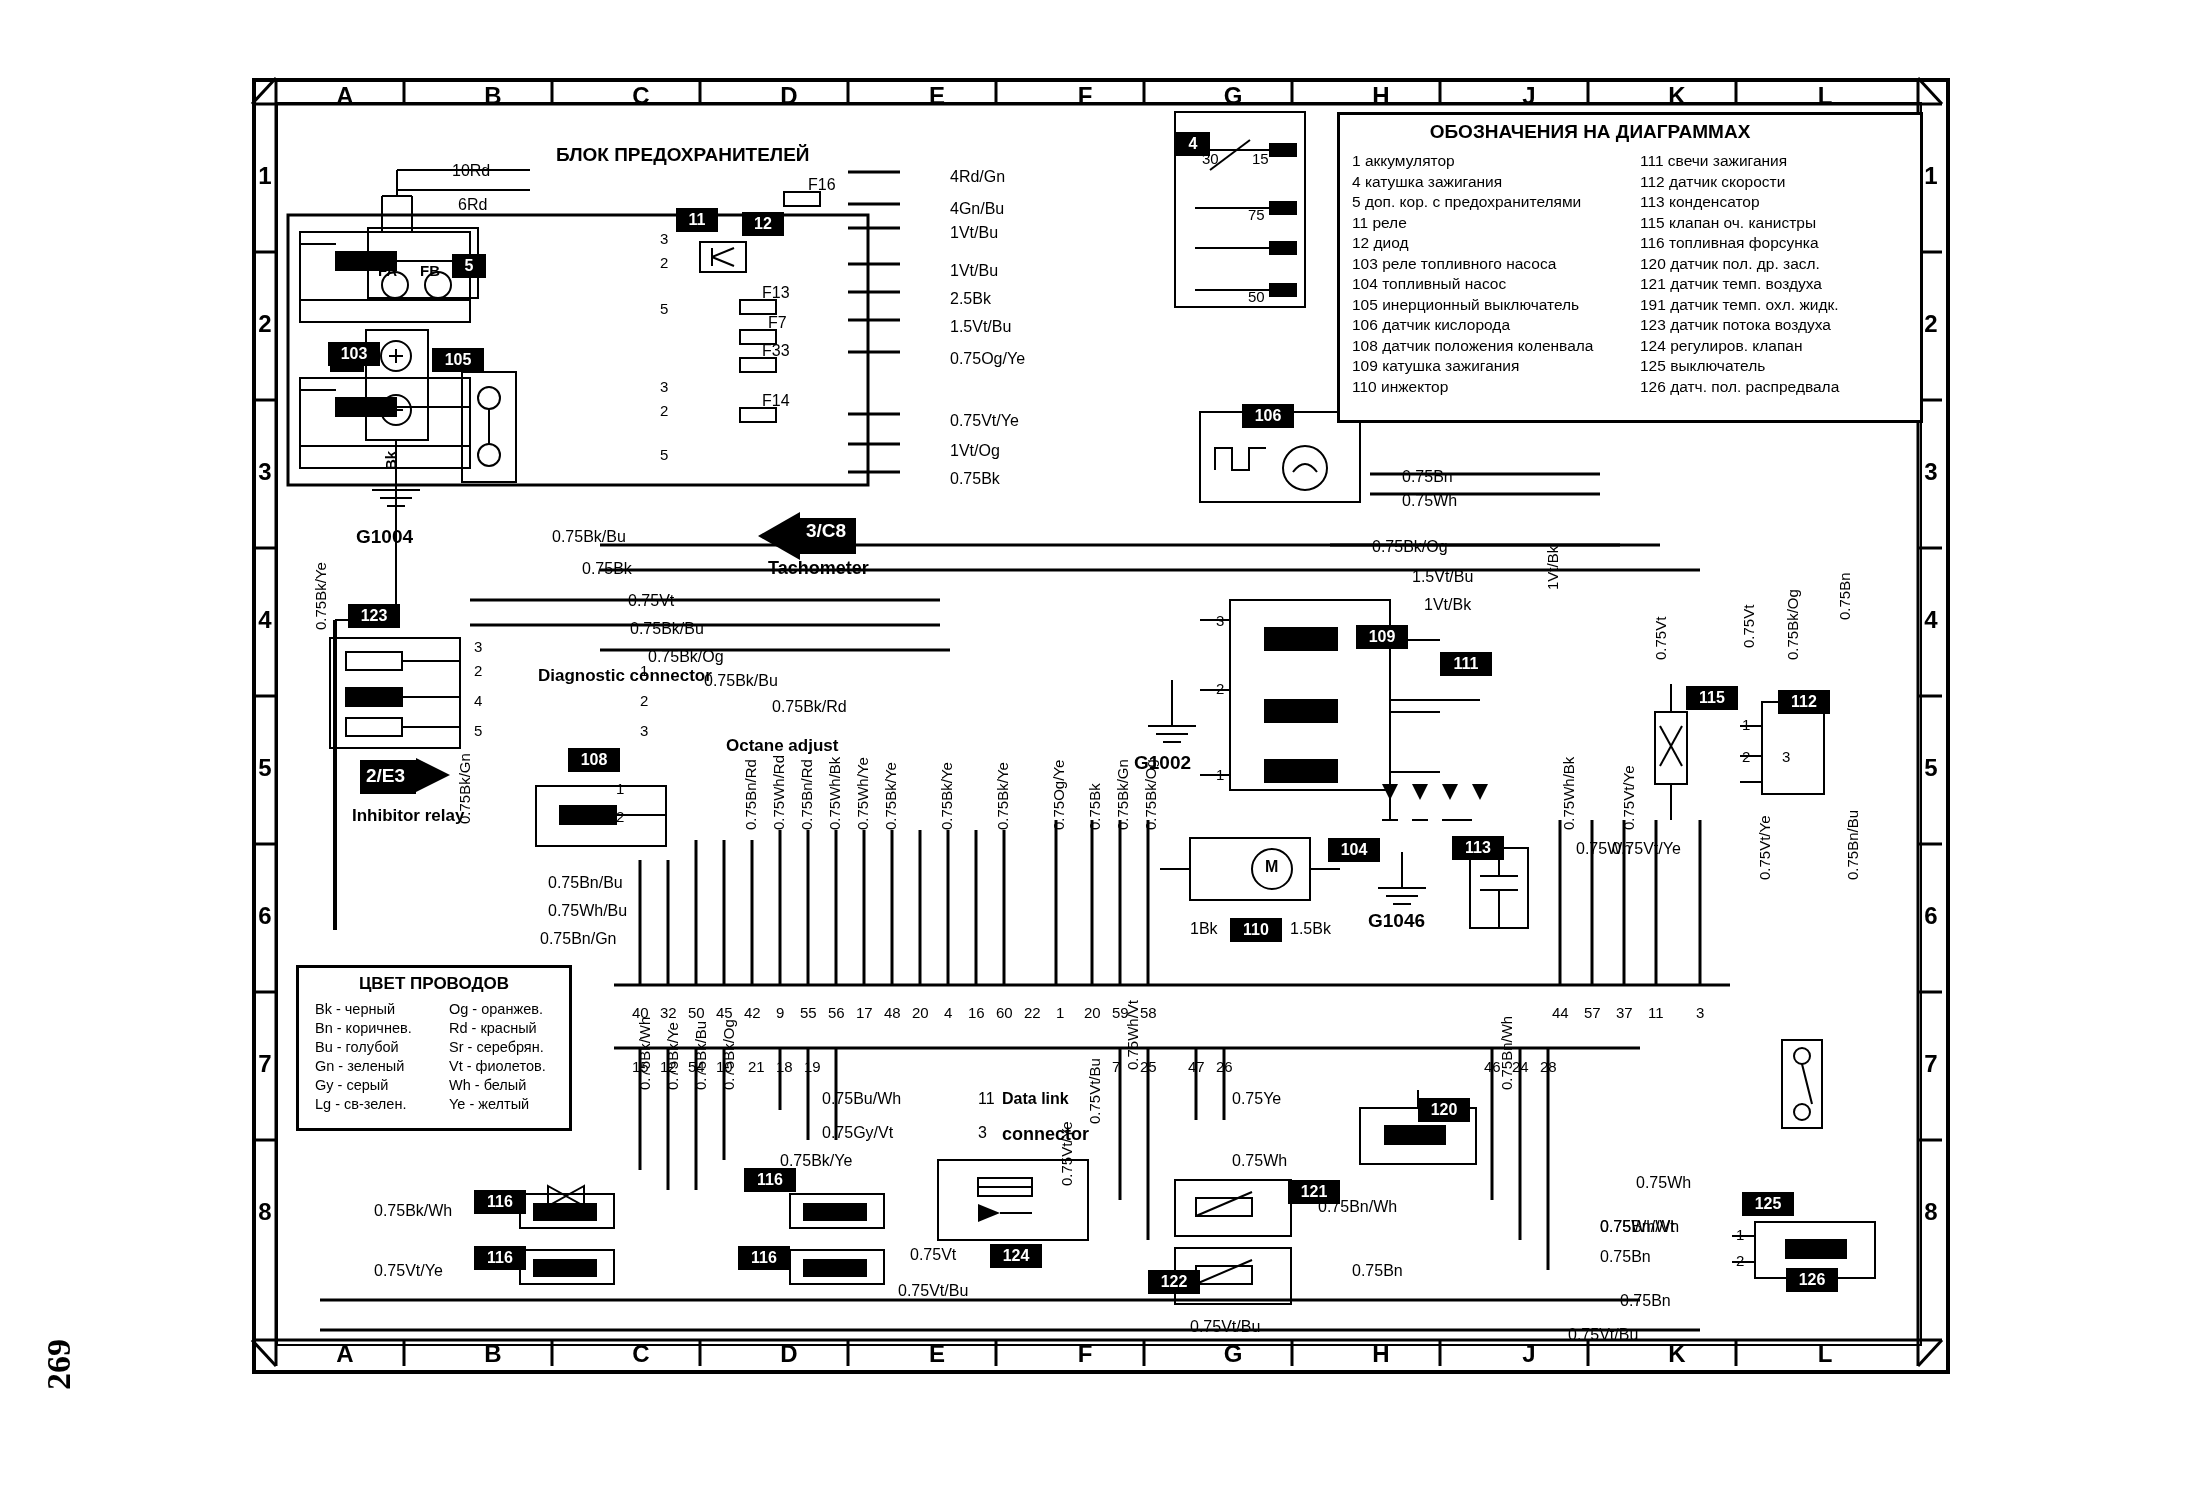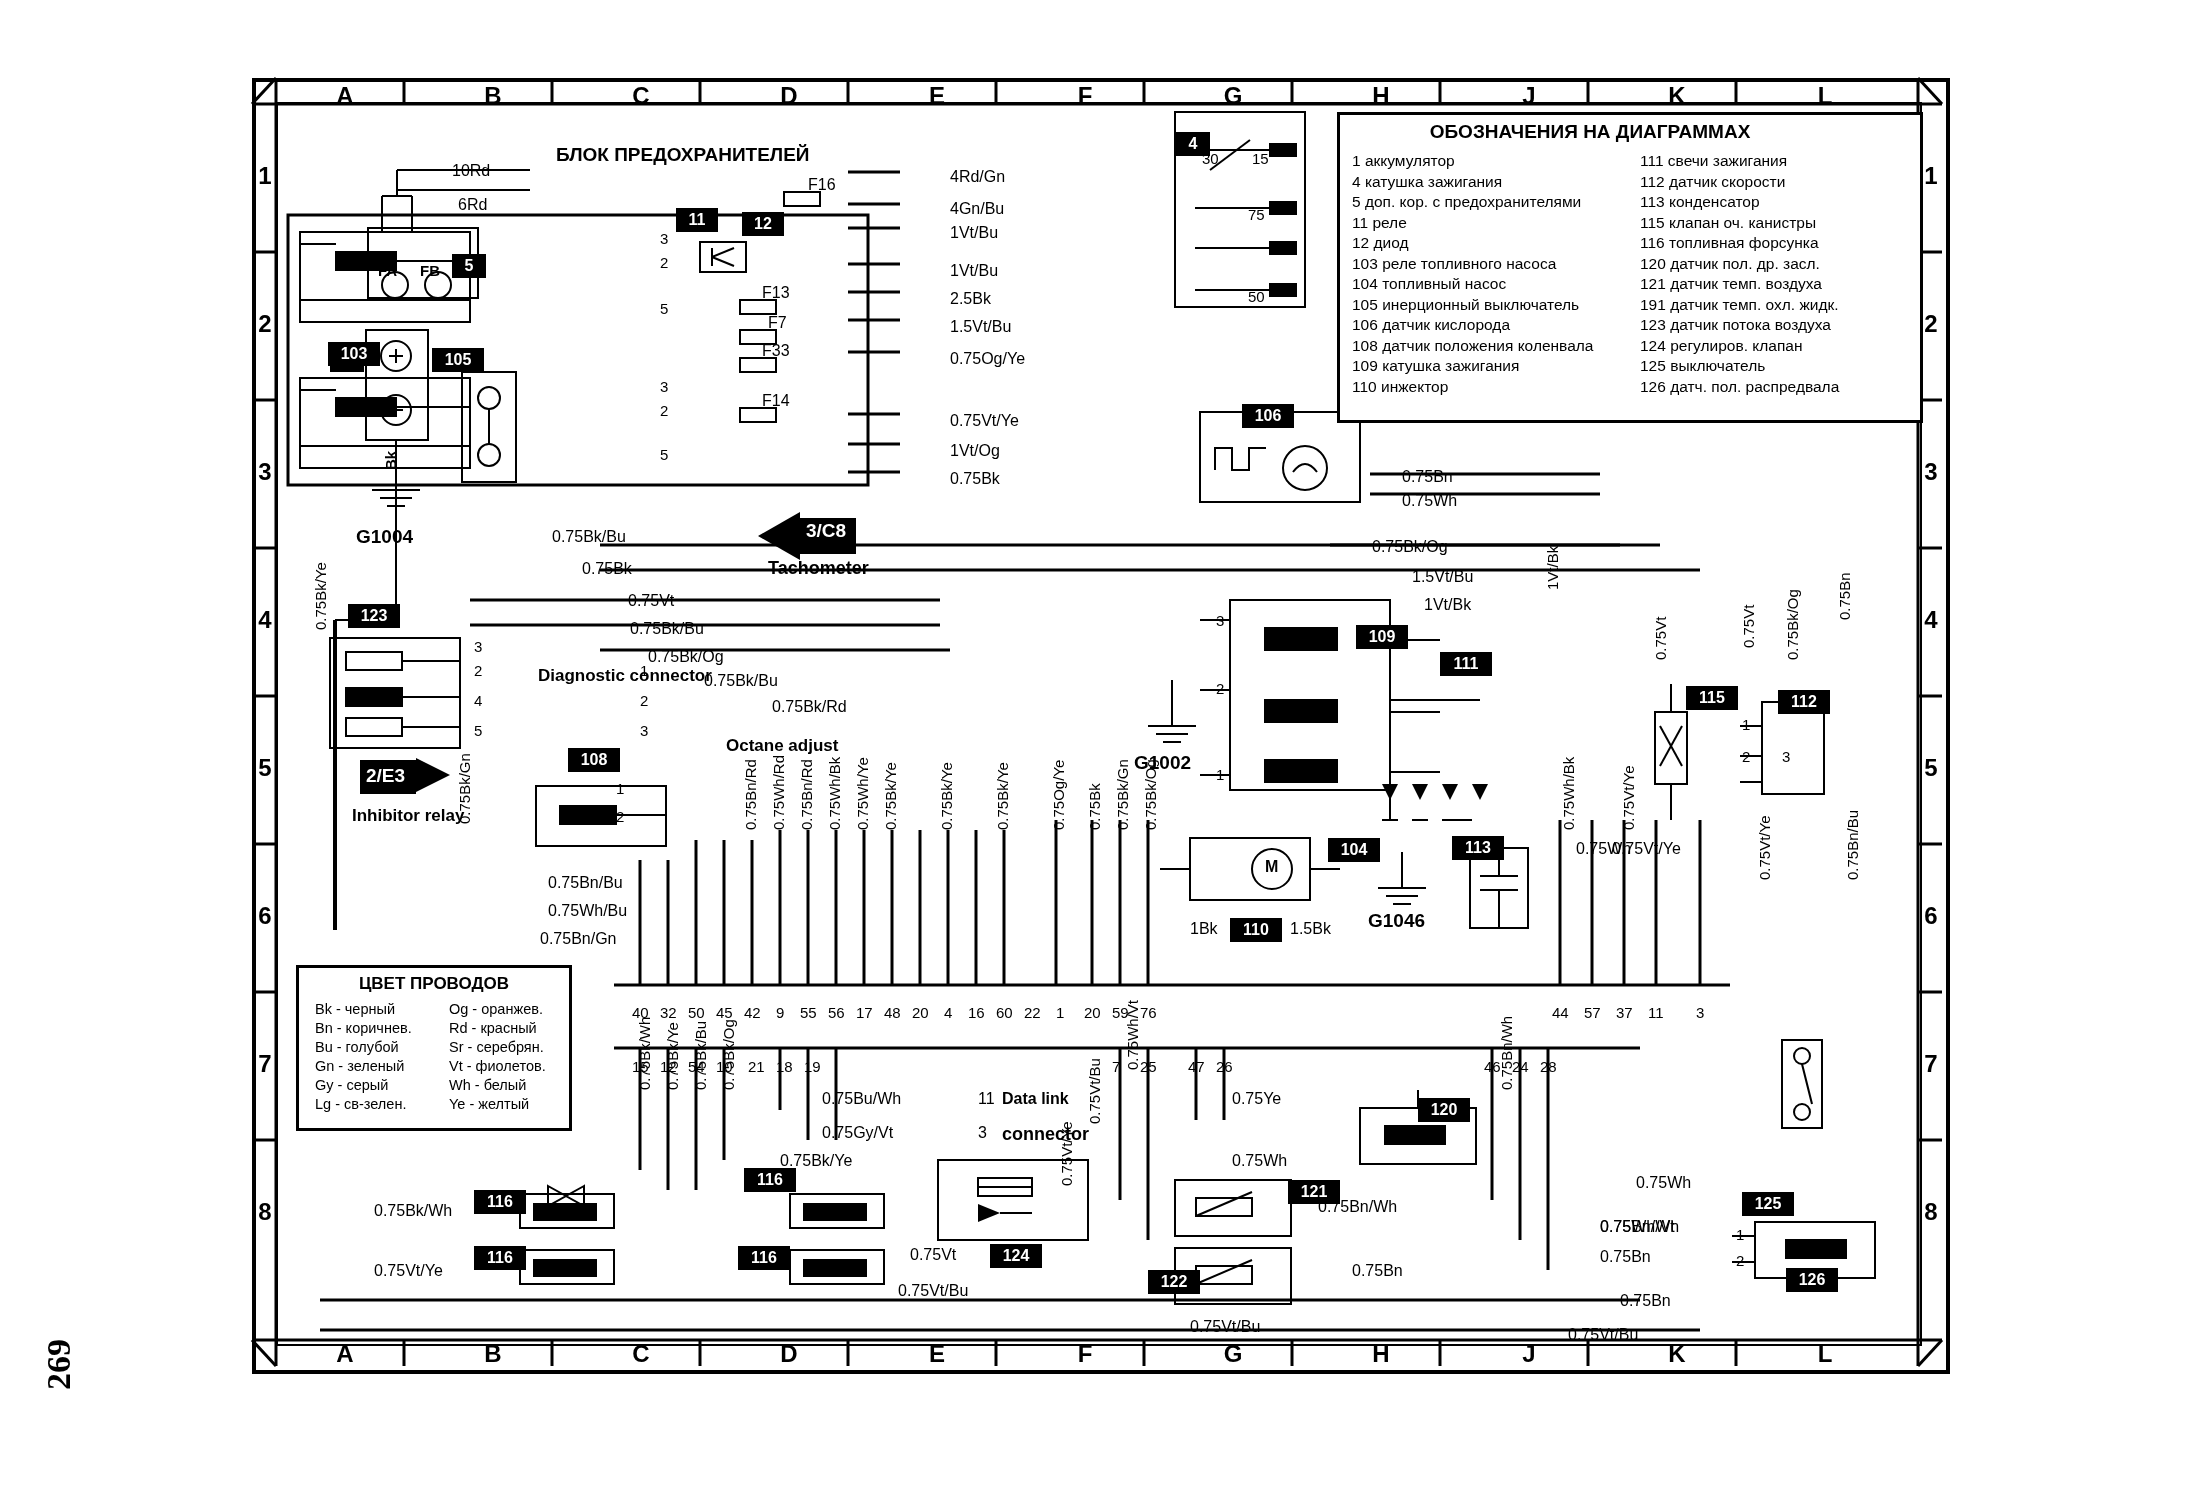--- a/index.html
+++ b/index.html
@@ -674,21 +674,21 @@
   <div class="num" style="left:856px;top:1004px;">17</div>
   <div class="num" style="left:884px;top:1004px;">48</div>
   <div class="num" style="left:912px;top:1004px;">20</div>
   <div class="num" style="left:944px;top:1004px;">4</div>
   <div class="num" style="left:968px;top:1004px;">16</div>
   <div class="num" style="left:996px;top:1004px;">60</div>
   <div class="num" style="left:1024px;top:1004px;">22</div>
   <div class="num" style="left:1056px;top:1004px;">1</div>
   <div class="num" style="left:1084px;top:1004px;">20</div>
   <div class="num" style="left:1112px;top:1004px;">59</div>
-  <div class="num" style="left:1140px;top:1004px;">76</div>
+  <div class="num" style="left:1140px;top:1004px;">58</div>
   <div class="num" style="left:1552px;top:1004px;">44</div>
   <div class="num" style="left:1584px;top:1004px;">57</div>
   <div class="num" style="left:1616px;top:1004px;">37</div>
   <div class="num" style="left:1648px;top:1004px;">11</div>
   <div class="num" style="left:1696px;top:1004px;">3</div>
 
   <div class="num" style="left:632px;top:1058px;">15</div>
   <div class="num" style="left:660px;top:1058px;">12</div>
   <div class="num" style="left:688px;top:1058px;">54</div>
   <div class="num" style="left:716px;top:1058px;">10</div>

